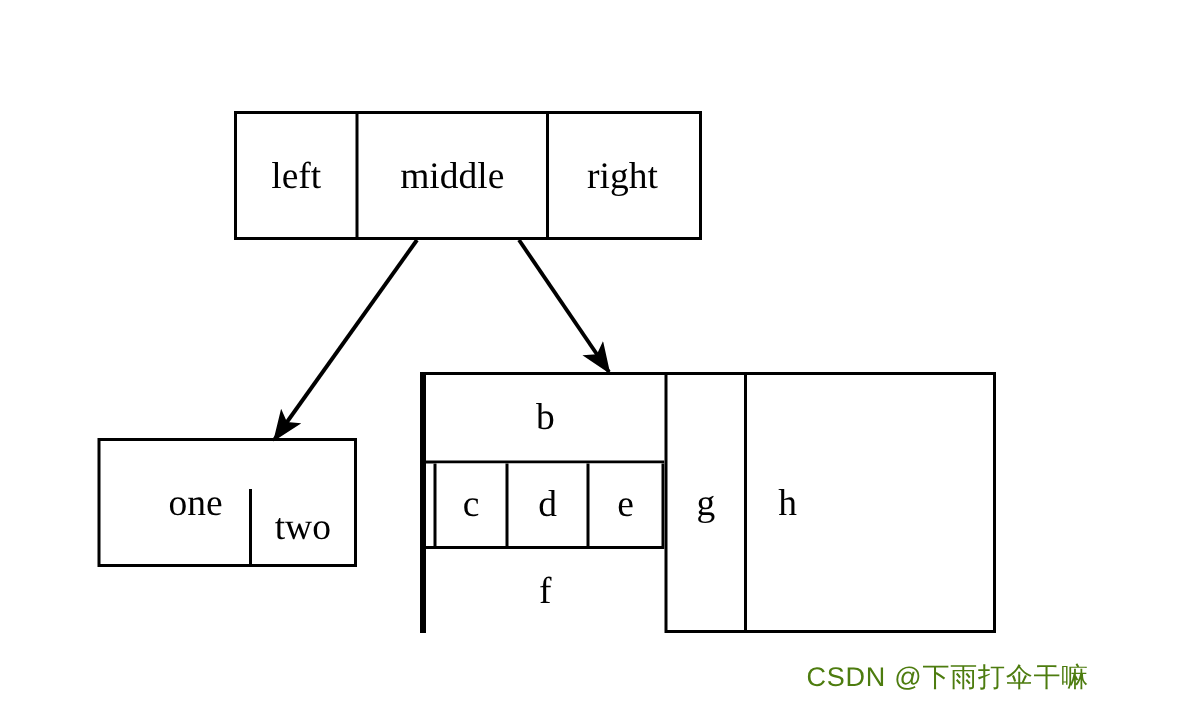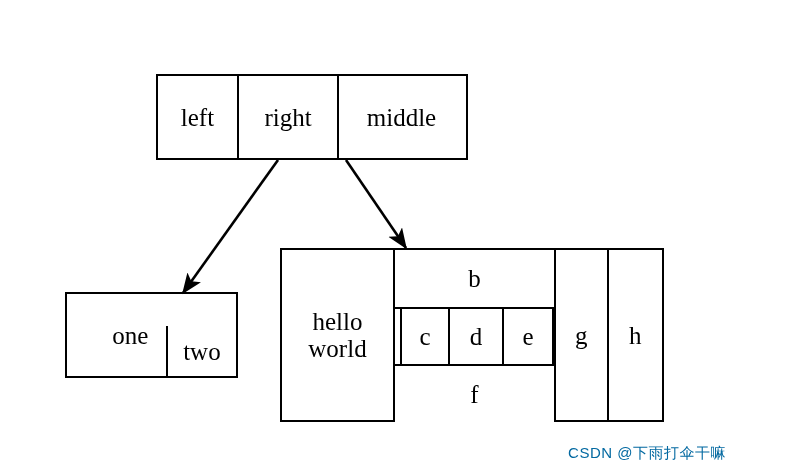--- a/index.html
+++ b/index.html
@@ -133,46 +133,44 @@
     height: 471px;
     pointer-events: none;
   }
 
   
   #watermark {
     position: absolute;
     right: 14px;
     bottom: 8px;
     font-family: "Liberation Sans", "DejaVu Sans", sans-serif;
-    font-size: 15px;
-    color: #0369a1;
+    font-size: 18px;
+    color: #4d7c0f;
     letter-spacing: 0.5px;
     white-space: nowrap;
   }
 </style>
 </head>
 <body>
 
 <div id="canvas">
 
   <div class="box" id="top-box">
     <div class="cell cell-left">left</div>
+    <div class="cell cell-middle vdiv">middle</div>
     <div class="cell cell-right vdiv">right</div>
-    <div class="cell cell-middle vdiv">middle</div>
   </div>
 
   <div class="box" id="pair-box">
     <div class="cell cell-one">one</div>
     <div class="cell cell-two vdiv">two</div>
   </div>
 
   <div class="box" id="grid-box">
 
-    <div class="cell col-hello">hello
-world</div>
 
     <div class="col-stack">
       <div class="cell row-b">b</div>
 
       <div class="row-cde">
         <div class="cell cell-c">c</div>
         <div class="cell cell-d">d</div>
         <div class="cell cell-e">e</div>
       </div>
 

